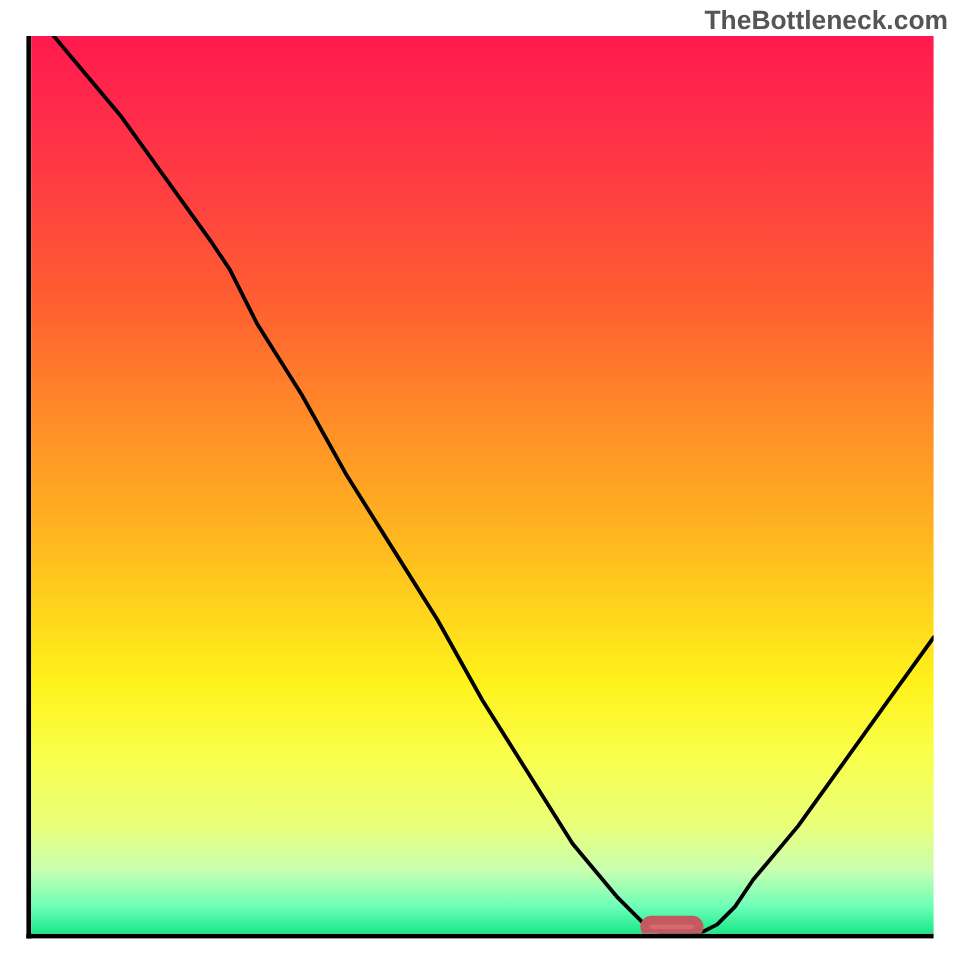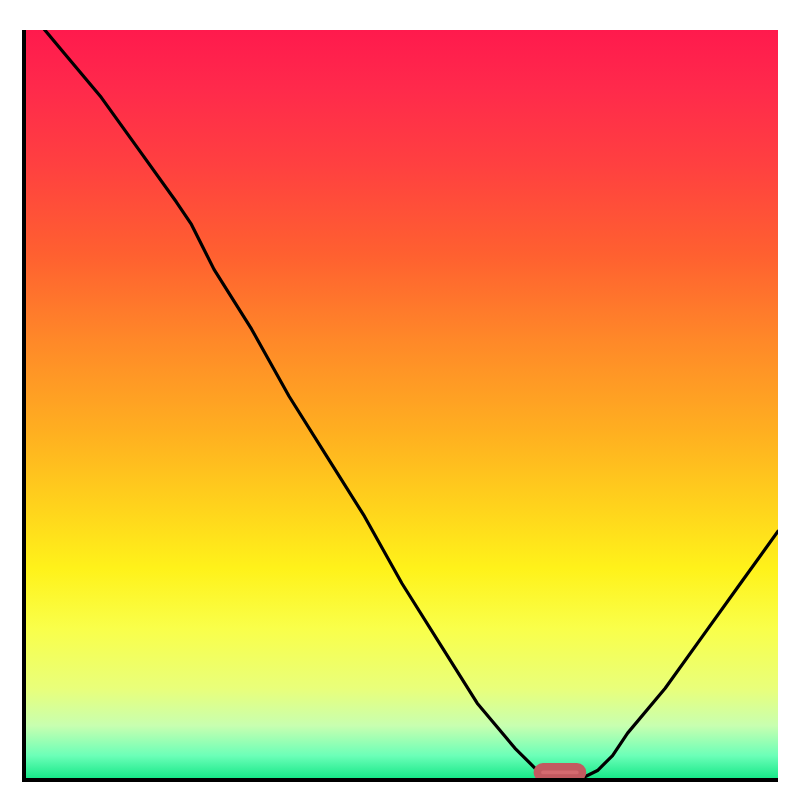--- a/index.html
+++ b/index.html
@@ -76,20 +76,21 @@
   .optimal-marker {
     fill: #d46a6f;
     stroke: #c25a60;
     stroke-width: 1;
   }
 </style>
 </head>
 <body>
 
 <div class="chart-wrap">
+  <div class="watermark">TheBottleneck.com</div>
 
   <div class="plot">
     <div class="gradient"></div>
     <svg class="curve" viewBox="0 0 100 100" preserveAspectRatio="none">
       <path class="curve-path" vector-effect="non-scaling-stroke" d="M0.00 -3.00 L5.00 3.00 L10.00 9.00 L15.00 16.00 L20.00 23.00 L22.00 26.00 L25.00 32.00 L30.00 40.00 L35.00 49.00 L40.00 57.00 L45.00 65.00 L50.00 74.00 L55.00 82.00 L60.00 90.00 L65.00 96.00 L68.00 99.00 L70.00 100.00 L72.00 100.00 L74.00 100.00 L76.00 99.00 L78.00 97.00 L80.00 94.00 L85.00 88.00 L90.00 81.00 L95.00 74.00 L100.00 67.00"></path>
       <rect class="optimal-marker" x="68.00" y="98.50" width="6.00" height="1.50" rx="0.75" ry="0.75"></rect>
     </svg>
   </div>
 </div>
 

